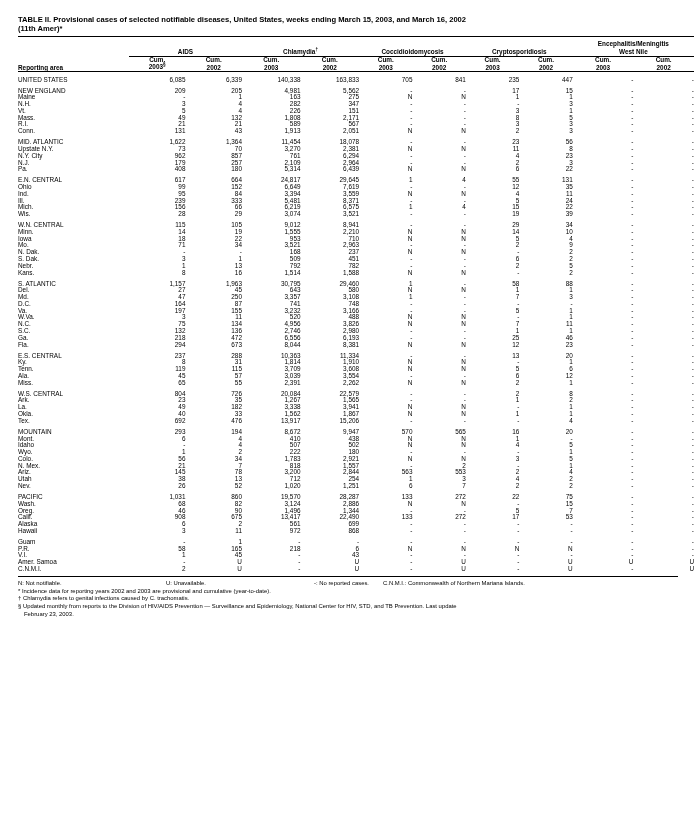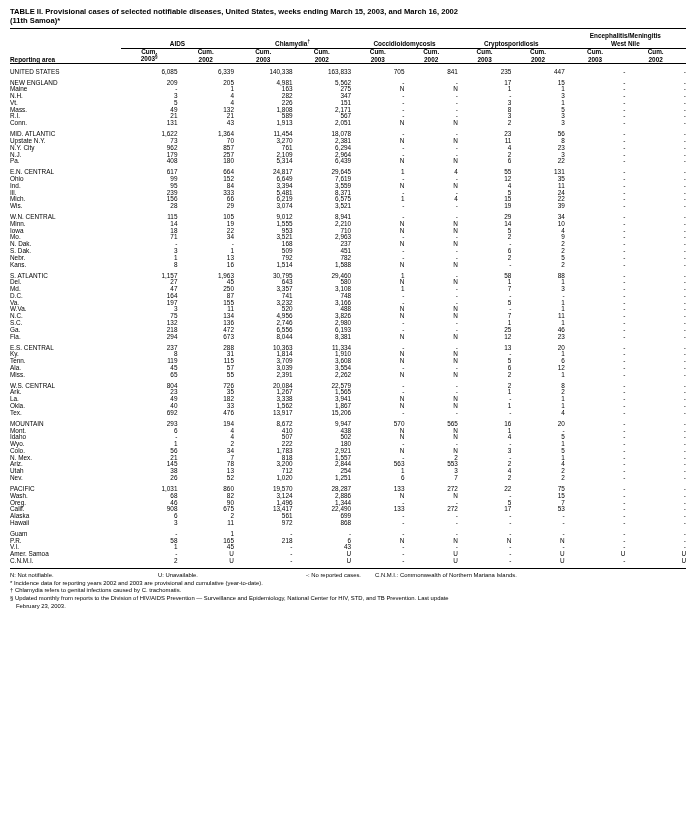--- a/index.html
+++ b/index.html
@@ -12,21 +12,21 @@
     height: 821px;
     font-family: "Liberation Sans", sans-serif;
     font-size: 6.5px;
     color: #000000;
     overflow: hidden;
   }
   .page {
     position: relative;
     width: 696px;
     height: 821px;
-    padding: 0;
+    padding: 8px;
     box-sizing: border-box;
   }
   .title-block {
     padding: 7px 10px 2px 10px;
   }
   .title {
     font-size: 7.6px;
     font-weight: bold;
     line-height: 1.25;
   }
@@ -93,21 +93,21 @@
   .fn-indent { padding-left: 6px; text-indent: -6px; }
 </style>
 </head>
 <body>
 
 <div class="page">
 
   <div class="title-block">
     <div class="title">
       <span>TABLE II. Provisional cases of selected notifiable diseases, United States, weeks ending March 15, 2003, and March 16, 2002</span><br>
-      <span>(11th Samoa)*</span>
+      <span>(11th Amer)*</span>
     </div>
   </div>
 
   <table class="main">
     <colgroup>
       <col style="width:108px">
       <col style="width:55px">
         <col style="width:55px">
       <col style="width:57px">
         <col style="width:57px">

